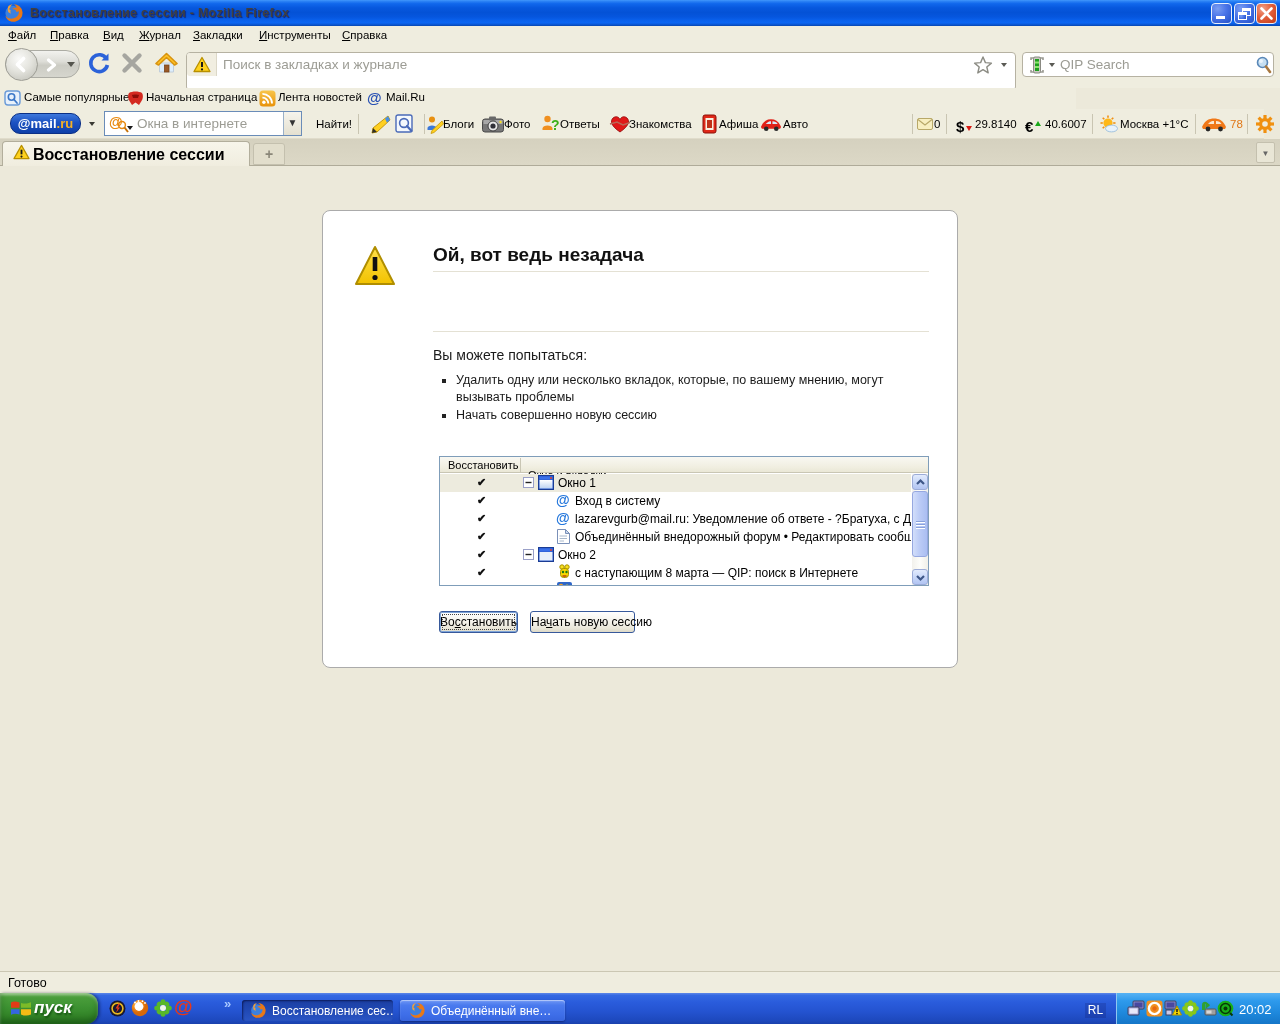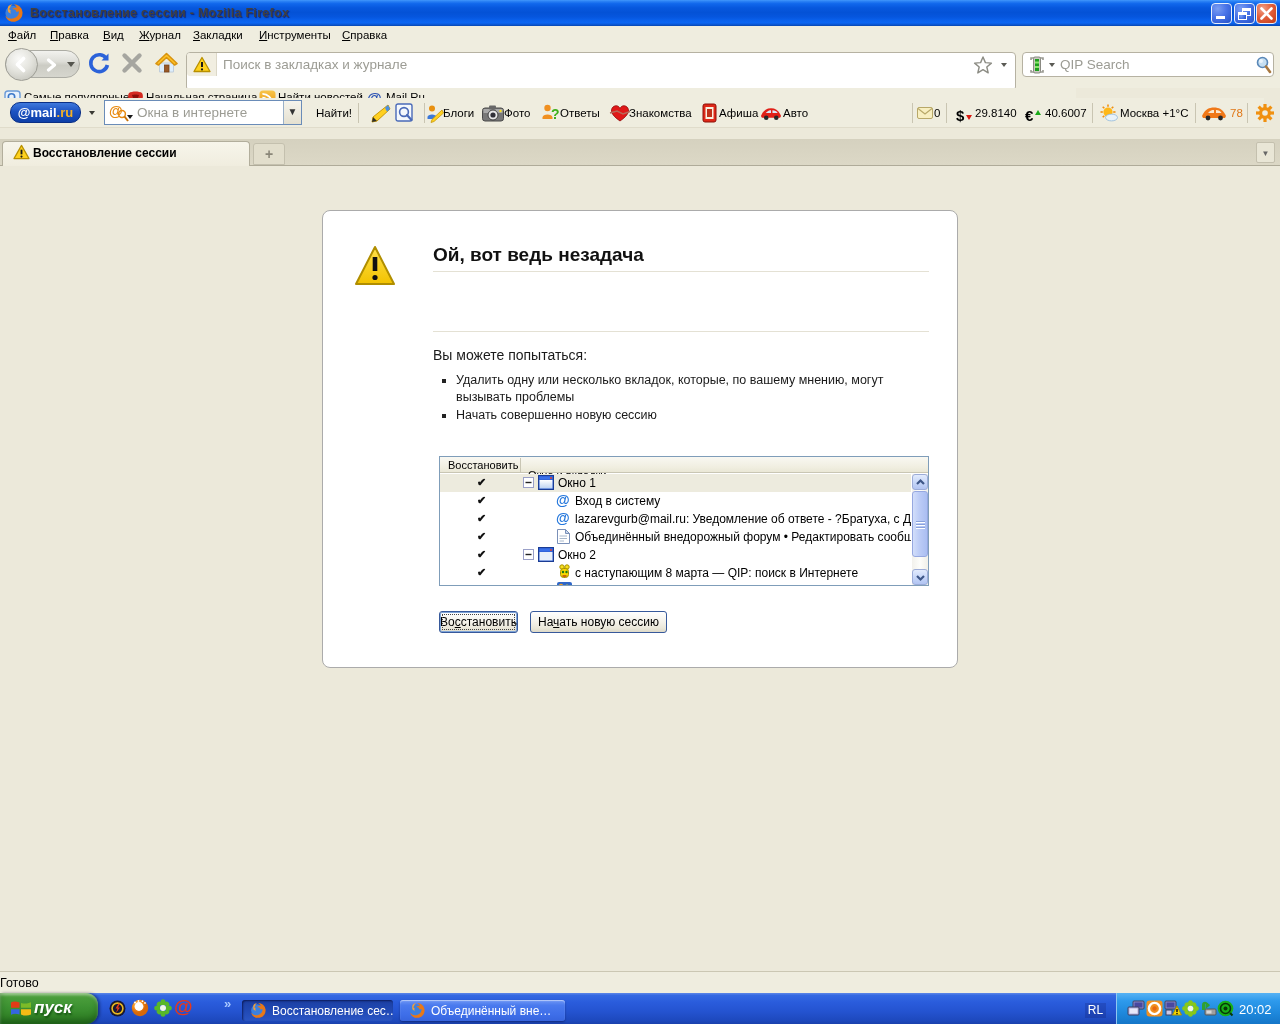--- a/index.html
+++ b/index.html
@@ -25,21 +25,21 @@
 #addrfav { position:absolute; left:0px; top:0px; width:30px; height:23px; background:#F1EEE1; border-right:1px solid #DCD8C8; border-radius:3px 0 0 3px; }
 #addrtext { position:absolute; left:36px; top:4px; color:#9C9C94; font-size:13.5px; }
 #qipbox { left:1022px; top:52px; width:252px; height:25px; background:#fff; border:1px solid #B6B2A2; border-radius:4px; }
 #qiptext { position:absolute; left:37px; top:4px; color:#9C9C94; font-size:13.5px; }
 
 
 #bmbar { left:0; top:88px; width:1076px; height:21px; background:#EFEDDF; font-size:11.5px; }
 #bmbar .bmtxt { position:absolute; top:3px; color:#000; }
 
 
-#mrbar { left:0; top:98px; width:1264px; height:30px; background:#EFEDDF; border-bottom:1px solid #E0DCCB; font-size:11.5px;}
+#mrbar { left:0; top:109px; width:1264px; height:30px; background:#EFEDDF; border-bottom:1px solid #E0DCCB; font-size:11.5px;}
 .mrsep { position:absolute; top:5px; width:1px; height:20px; background:#C9C5B2; }
 .mrtxt { position:absolute; top:9px; color:#000; }
 #mrlogo { position:absolute; left:10px; top:4px; width:71px; height:21px; border-radius:10px; border:1px solid #0A2F86;
   background:linear-gradient(180deg,#3E78DC 0%,#1C52C2 45%,#0E3FA8 100%); color:#fff; font-weight:bold; font-size:13px; text-align:center; line-height:19px;}
 #mrsearch { position:absolute; left:104px; top:2px; width:198px; height:25px; background:#fff; border:1px solid #6A8CB8; }
 #mrsearchbtn { position:absolute; right:0; top:0; width:18px; height:23px; background:linear-gradient(180deg,#F6F4EC 0%,#E4E0D0 100%); border-left:1px solid #9AB0C8; color:#333; font-size:10px; text-align:center; line-height:22px; }
 
 
 #tabbar { left:0; top:139px; width:1280px; height:27px; background:linear-gradient(180deg,#D5D1BF 0%,#DCD8C6 100%); border-bottom:1px solid #AFAB99; }
 #tab1 { position:absolute; left:2px; top:2px; width:248px; height:25px; background:linear-gradient(180deg,#F7F5EB 0%,#F0EDDF 100%); border:1px solid #B2AE9C; border-bottom:none; border-radius:4px 4px 0 0; }
@@ -68,21 +68,21 @@
   background:linear-gradient(180deg,#E2EBFD 0%,#C6D6F8 55%,#B2C4F2 100%); text-align:center; }
 #sthumb { position:absolute; left:0px; top:17px; width:16px; height:66px; border:1px solid #96A8E0; border-radius:3px;
   background:linear-gradient(90deg,#D2DEFA 0%,#BCCCF6 45%,#AABEF2 100%); }
 
 
 .xpbtn { position:absolute; top:400px; height:22px; background:linear-gradient(180deg,#FFFFFF 0%,#F4F2EA 50%,#EAE7DA 80%,#DDD9C8 100%); border:1px solid #37599B; border-radius:3px; font-size:12px; color:#000; text-align:center; line-height:20px; white-space:nowrap; }
 #btn1 { outline:1px dotted #444; outline-offset:-4px; box-shadow:0 0 0 1px #7EA4D8 inset; }
 
 
 #statusbar { left:0; top:971px; width:1280px; height:22px; background:#EFEDDF; border-top:1px solid #CBC7B3; font-size:12.5px; }
-#statusbar span { position:absolute; left:0; top:4px; }
+#statusbar span { position:absolute; left:8px; top:4px; }
 
 
 #taskbar { left:0; top:993px; width:1280px; height:31px; background:linear-gradient(180deg,#5D87E8 0%,#3468E2 8%,#2A5CDC 30%,#2453D0 60%,#1D48BC 90%,#1A41AC 100%); }
 #startbtn { position:absolute; left:0; top:0; width:98px; height:31px; border-radius:0 12px 12px 0;
   background:linear-gradient(180deg,#71B65B 0%,#4B9E3C 12%,#3D9232 45%,#338528 75%,#2A7722 100%);
   box-shadow:inset 0 -4px 7px rgba(0,40,0,.35), inset 0 2px 3px rgba(255,255,255,.4), 2px 0 3px rgba(0,0,30,.4); }
 #starttext { position:absolute; left:34px; top:5px; color:#fff; font-size:17px; font-weight:bold; font-style:italic; text-shadow:1px 2px 2px rgba(0,50,0,.6); }
 .taskbtn { position:absolute; top:7px; height:21px; border-radius:3px; color:#fff; font-size:12px; overflow:hidden; white-space:nowrap;}
 #task1 { left:242px; width:151px; background:linear-gradient(180deg,#1B3FA2 0%,#2149B4 50%,#2A55C4 100%); box-shadow:inset 1px 1px 2px rgba(0,0,40,.6);text-align:right; }
 #task2 { left:400px; width:165px; background:linear-gradient(180deg,#6F97F5 0%,#4A7AEE 25%,#3E6EE8 70%,#3765DE 100%); box-shadow:inset 0 1px 1px rgba(255,255,255,.5), 0 1px 2px rgba(0,0,40,.4); }
@@ -202,21 +202,21 @@
     <rect x="0.5" y="0.5" width="16" height="16" rx="3.5" fill="url(#rssg)"></rect>
     <defs>
         <linearGradient id="rssg" x1="0" y1="0" x2="0" y2="1">
           <stop offset="0" stop-color="#F8C54A"></stop>
           <stop offset="1" stop-color="#E8920A"></stop>
         </linearGradient>
       </defs>
     <circle cx="4.9" cy="12.2" r="1.7" fill="#fff"></circle>
     <path d="M3.4 7.6 A5.8 5.8 0 0 1 9.3 13.5 M3.4 3.9 A9.5 9.5 0 0 1 13 13.5" stroke="#fff" stroke-width="1.9" fill="none"></path>
   </svg>
-  <span class="bmtxt" style="left:278px">Найти новостей</span>
+  <span class="bmtxt" style="left:278px">Лента новостей</span>
   <div style="position:absolute;left:367px;top:1px;font-size:15px;font-weight:bold;color:#2A52B4">@</div>
   <span class="bmtxt" style="left:386px">Mail.Ru</span>
 </div>
 
 <div class="abs" id="mrbar">
   <div id="mrlogo"><span style="color:#fff">@mail</span><span style="color:#F5B126">.ru</span></div>
   <div style="position:absolute;left:89px;top:13px;width:0;height:0;border-left:3.5px solid transparent;border-right:3.5px solid transparent;border-top:4.5px solid #3A3A34"></div>
   <div id="mrsearch">
     <div style="position:absolute;left:4px;top:2px;font-size:14px;font-weight:bold;color:#E88A10">@</div>
     <svg style="position:absolute;left:12px;top:8px" width="12" height="13" viewBox="0 0 12 13">
@@ -332,21 +332,21 @@
 <div class="abs" id="tabbar">
   <div id="tab1"></div>
   <div id="tabplus">+</div>
   <div id="tablistbtn">▼</div>
 </div>
 <svg class="abs" style="left:13px;top:144px" width="17" height="16" viewBox="0 0 18 17">
   <path d="M9 1.5 L17 15.5 L1 15.5 Z" fill="#FFD21E" stroke="#B89000" stroke-width="1.3" stroke-linejoin="round"></path>
   <path d="M9 6 L9 11" stroke="#1a1a1a" stroke-width="2"></path>
     <circle cx="9" cy="13.4" r="1.1" fill="#1a1a1a"></circle>
 </svg>
-<div class="abs" style="left:33px;top:146px;font-size:12px;font-weight:bold;color:#000">Восстановление сессии</div>
+<div class="abs" style="left:33px;top:146px;font-size:16px;font-weight:bold;color:#000">Восстановление сессии</div>
 
 <div class="abs" id="content">
   <div class="abs" id="card">
     <svg style="position:absolute;left:31px;top:33px" width="42" height="45" viewBox="0 0 42 45">
       <path d="M21 3 L40 40 L2 40 Z" fill="url(#wg)" stroke="#B08E00" stroke-width="2" stroke-linejoin="round"></path>
       <defs>
           <linearGradient id="wg" x1="0" y1="0" x2="0" y2="1">
             <stop offset="0" stop-color="#FFE14C"></stop>
             <stop offset="1" stop-color="#F2C200"></stop>
           </linearGradient>
@@ -452,21 +452,21 @@
         <div id="sthumb">
             <div style="position:absolute;left:3px;top:29px;width:9px;height:1px;background:#8AA2DC;box-shadow:0 3px 0 #8AA2DC,0 6px 0 #8AA2DC,0 1px 0 #fff,0 4px 0 #fff,0 7px 0 #fff"></div>
           </div>
         <div class="sbtn" style="bottom:0px"><svg width="15" height="15" viewBox="0 0 15 15">
               <path d="M4 6 L7.5 9.5 L11 6" stroke="#3E5788" stroke-width="2.2" fill="none"></path>
             </svg></div>
       </div>
     </div>
 
     <div class="xpbtn" id="btn1" style="left:116px;width:79px">Во<u>с</u>становить</div>
-    <div class="xpbtn" style="left:207px;width:137px">На<u>ч</u>ать новую сессию</div>
+    <div class="xpbtn" style="left:207px;width:105px">На<u>ч</u>ать новую сессию</div>
   </div>
 </div>
 
 <div class="abs" id="statusbar">
     <span>Готово</span>
   </div>
 
 <div class="abs" id="taskbar">
   <div id="startbtn"></div>
   <svg class="abs" style="left:10px;top:5px" width="22" height="21" viewBox="0 0 22 21">

